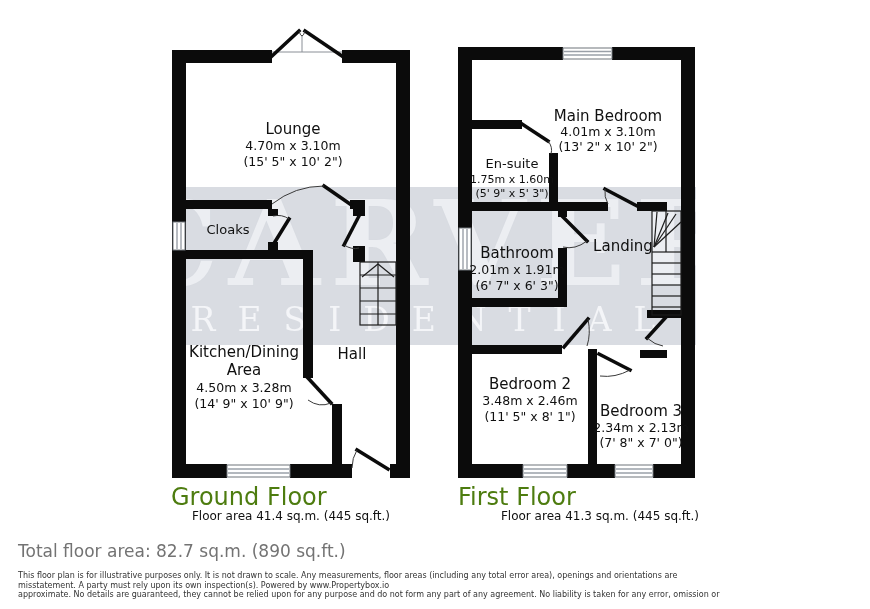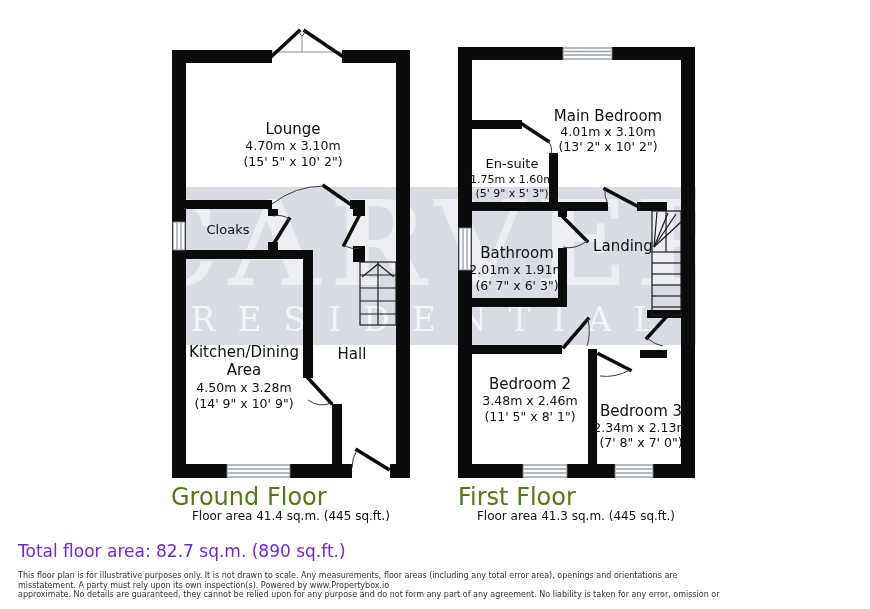--- a/index.html
+++ b/index.html
@@ -21,21 +21,21 @@
   .arc{stroke:#3a3a3a;stroke-width:1;fill:none;}
   .win{fill:#ffffff;stroke:#6f747b;stroke-width:1;}
   .winline{stroke:#9aa0a8;stroke-width:1.4;}
   .stair{stroke:#1c1c1c;stroke-width:1.2;fill:none;}
   .room-name{font-size:15px;fill:#101010;text-anchor:middle;}
   .room-name-sm{font-size:13px;fill:#101010;text-anchor:middle;}
   .room-dim{font-size:12.5px;fill:#101010;text-anchor:middle;}
   .room-dim-sm{font-size:11px;fill:#101010;text-anchor:middle;}
   .floor-title{position:absolute;width:240px;text-align:left;font-size:24px;color:#4d7c0f;}
   .floor-area{position:absolute;width:280px;text-align:center;font-size:12px;color:#101010;}
-  #total{position:absolute;left:18px;top:541px;font-size:17px;color:#6d28d9;}
+  #total{position:absolute;left:18px;top:541px;font-size:17px;color:#737373;}
   #disclaimer{position:absolute;left:18px;top:571px;font-size:8px;line-height:9.6px;color:#333;}
 </style>
 </head>
 <body>
 
 <div id="page">
 
   <div id="wmband" style="background:#d9dce2;">
     <div id="wm1">CARVER</div>
     <div id="wm2">RESIDENTIAL</div>
@@ -244,21 +244,21 @@
         <text class="room-name" x="641" y="416">Bedroom 3</text>
         <text class="room-dim" x="641" y="432">2.34m x 2.13m</text>
         <text class="room-dim" x="641" y="447">(7' 8" x 7' 0")</text>
       </g>
     </g>
   </svg>
 
   <div class="floor-title" style="left:171px;top:483px;">Ground Floor</div>
   <div class="floor-area" style="left:151px;top:509px;">Floor area 41.4 sq.m. (445 sq.ft.)</div>
   <div class="floor-title" style="left:458px;top:483px;">First Floor</div>
-  <div class="floor-area" style="left:436px;top:509px;">Floor area 41.3 sq.m. (445 sq.ft.)</div>
+  <div class="floor-area" style="left:460px;top:509px;">Floor area 41.3 sq.m. (445 sq.ft.)</div>
 
   <div id="total">Total floor area: 82.7 sq.m. (890 sq.ft.)</div>
   <div id="disclaimer">
     <div>This floor plan is for illustrative purposes only. It is not drawn to scale. Any measurements, floor areas (including any total error area), openings and orientations are</div>
     <div>misstatement. A party must rely upon its own inspection(s). Powered by www.Propertybox.io</div>
     <div>approximate. No details are guaranteed, they cannot be relied upon for any purpose and do not form any part of any agreement. No liability is taken for any error, omission or</div>
   </div>
 
 </div>
 

